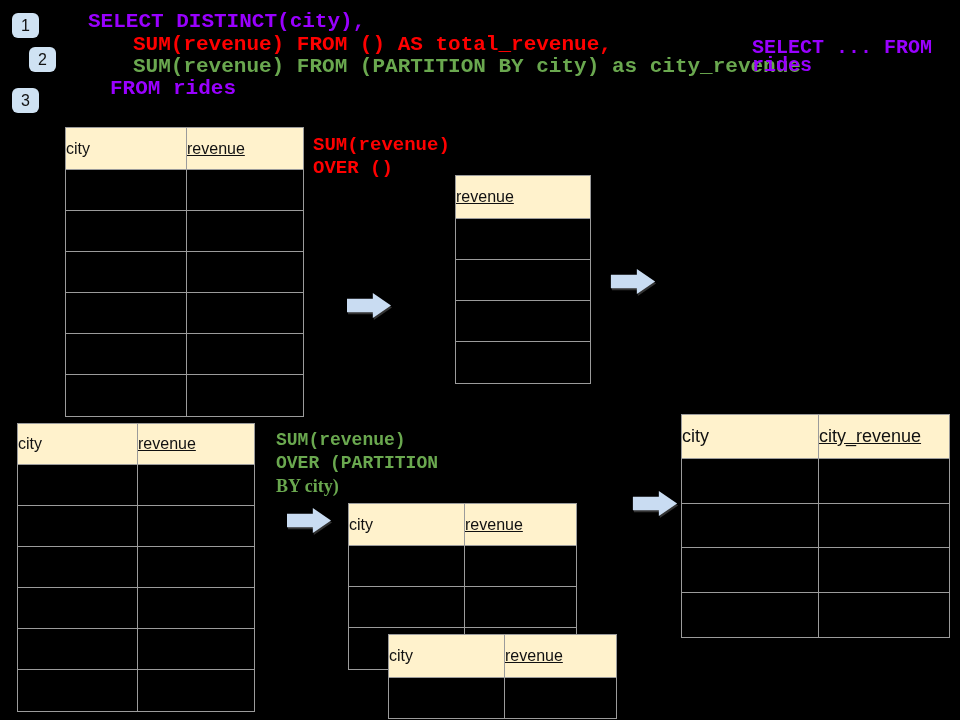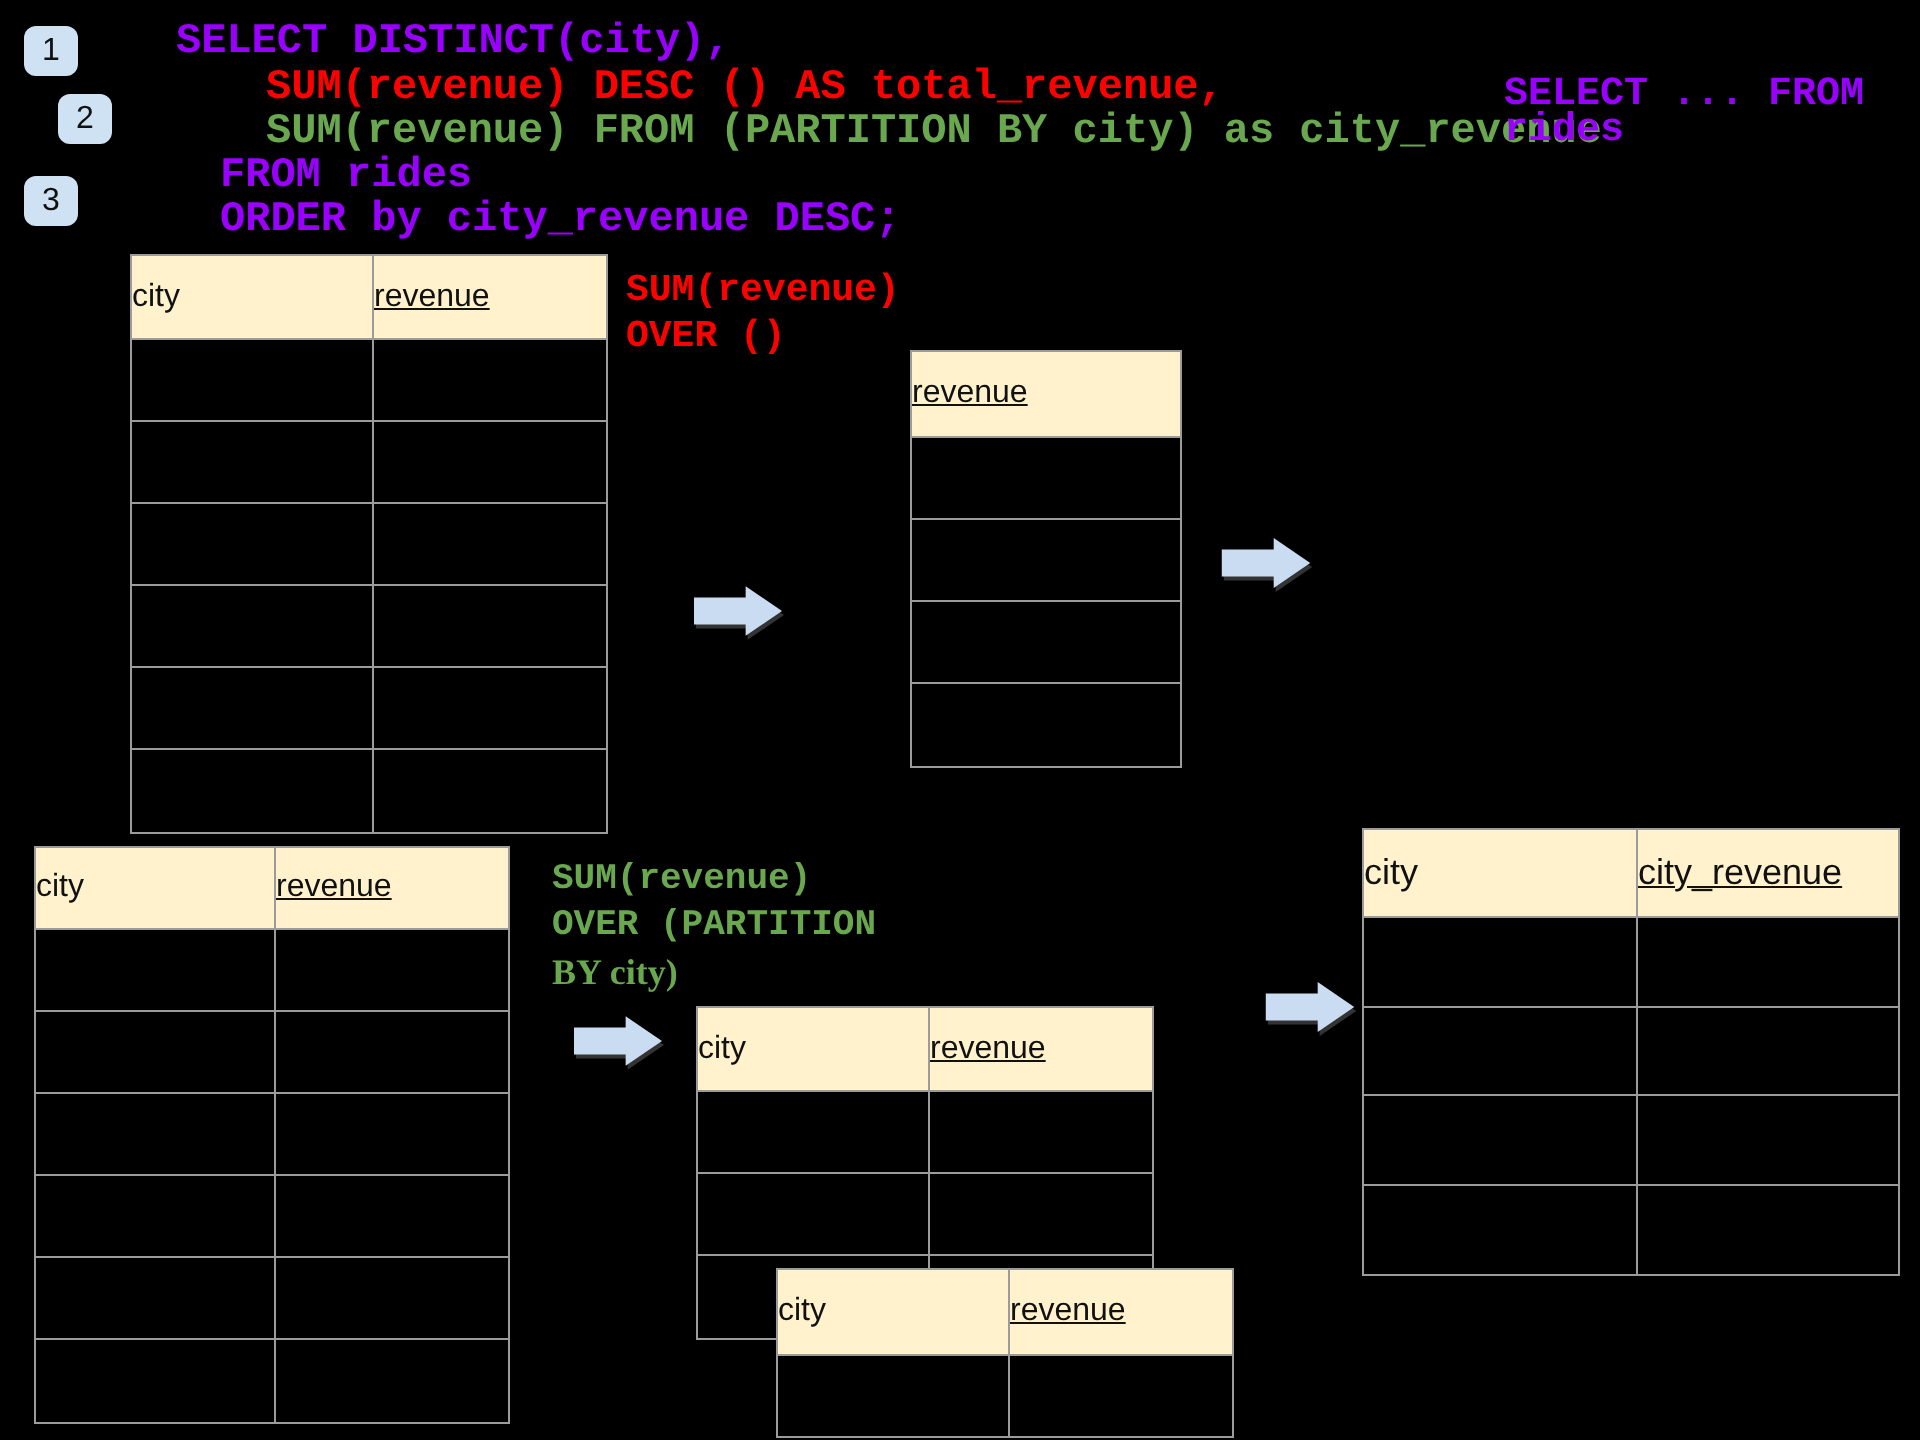--- a/index.html
+++ b/index.html
@@ -111,24 +111,23 @@
 </head>
 <body>
 
 <div class="stage">
 
   <div class="badge" id="badge-1">1</div>
   <div class="badge" id="badge-2">2</div>
   <div class="badge" id="badge-3">3</div>
 
   <div class="code sz-main c-purple" id="sql-l1">SELECT DISTINCT(city),</div>
-  <div class="code sz-main c-red" id="sql-l2">SUM(revenue) DESC () AS total_revenue,</div>
+  <div class="code sz-main c-red" id="sql-l2">SUM(revenue) FROM () AS total_revenue,</div>
   <div class="code sz-main c-green" id="sql-l3">SUM(revenue) FROM (PARTITION BY city) as city_revenue</div>
   <div class="code sz-main c-purple" id="sql-l4">FROM rides</div>
-  <div class="code sz-main c-purple" id="sql-l5">ORDER by city_revenue DESC;</div>
 
   <div class="code sz-side c-purple" id="side-l1">SELECT ... FROM</div>
   <div class="code sz-side c-purple" id="side-l2">rides</div>
 
   <div class="code sz-ann1 c-red" id="ann-total-l1">SUM(revenue)</div>
   <div class="code sz-ann1 c-red" id="ann-total-l2">OVER ()</div>
 
   <div class="code sz-ann2 c-green" id="ann-part-l1">SUM(revenue)</div>
   <div class="code sz-ann2 c-green" id="ann-part-l2">OVER (PARTITION</div>
   <div class="code sz-ann2 c-green" id="ann-part-l3">BY city)</div>

